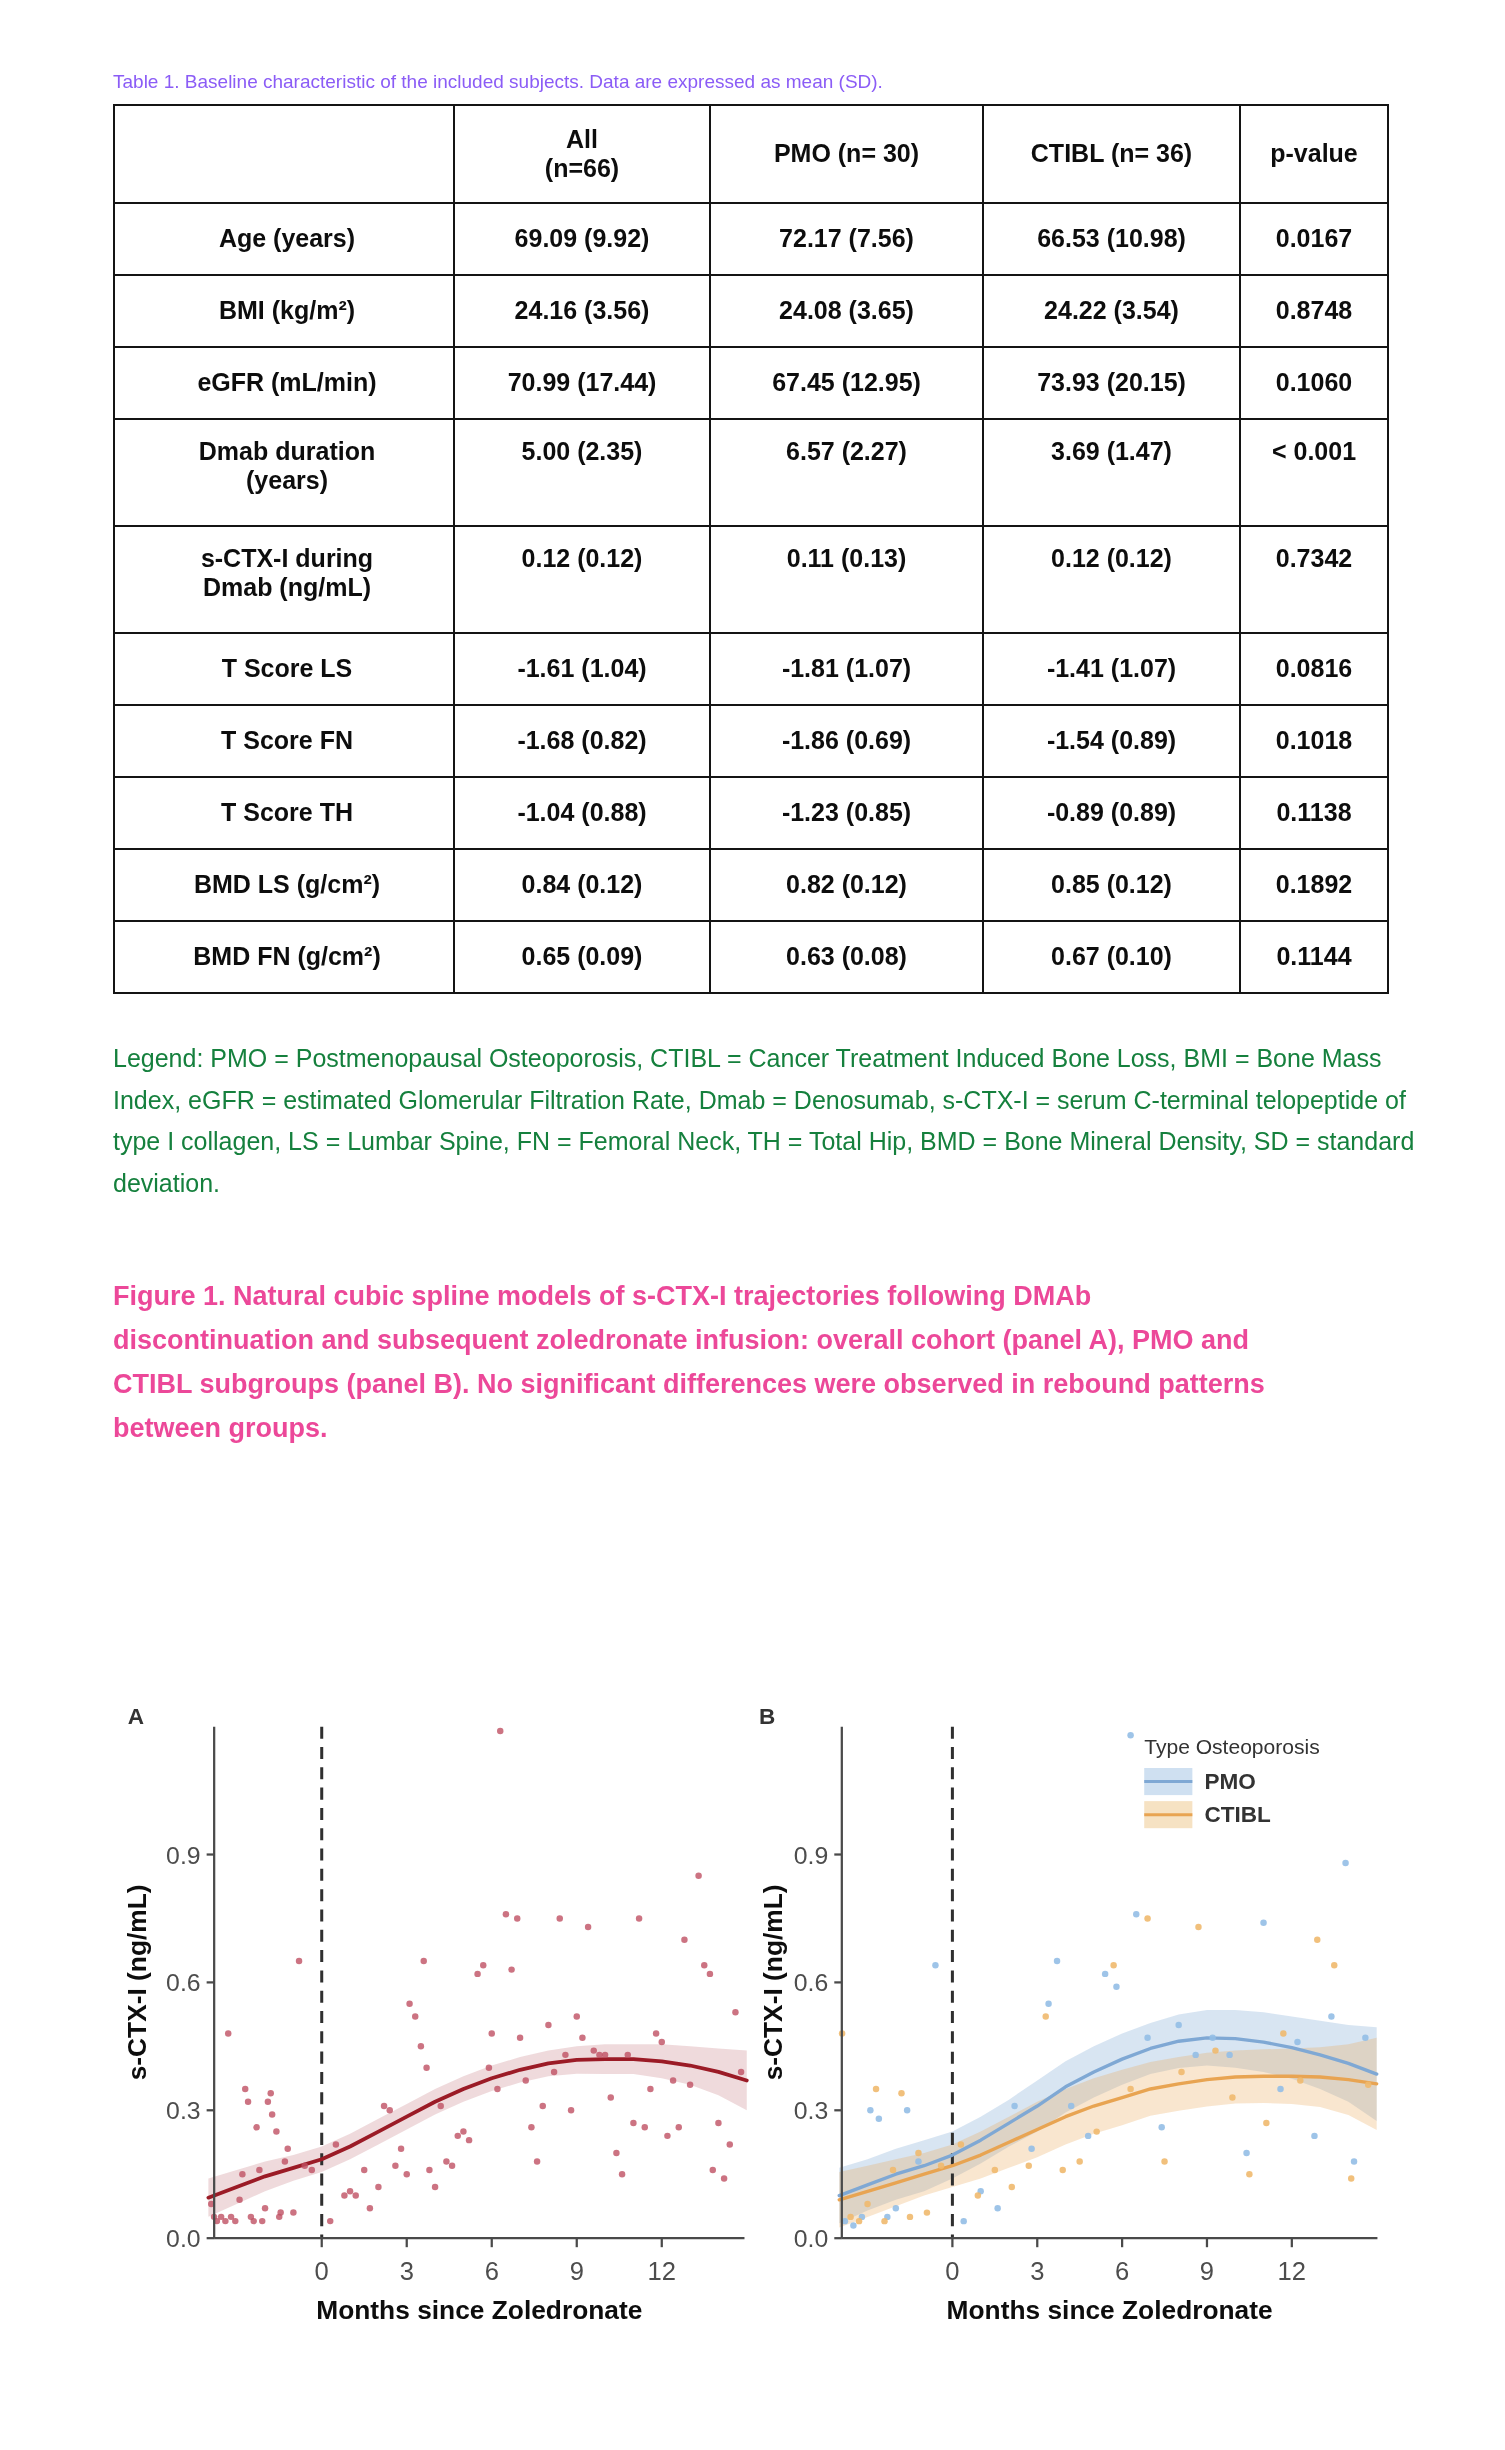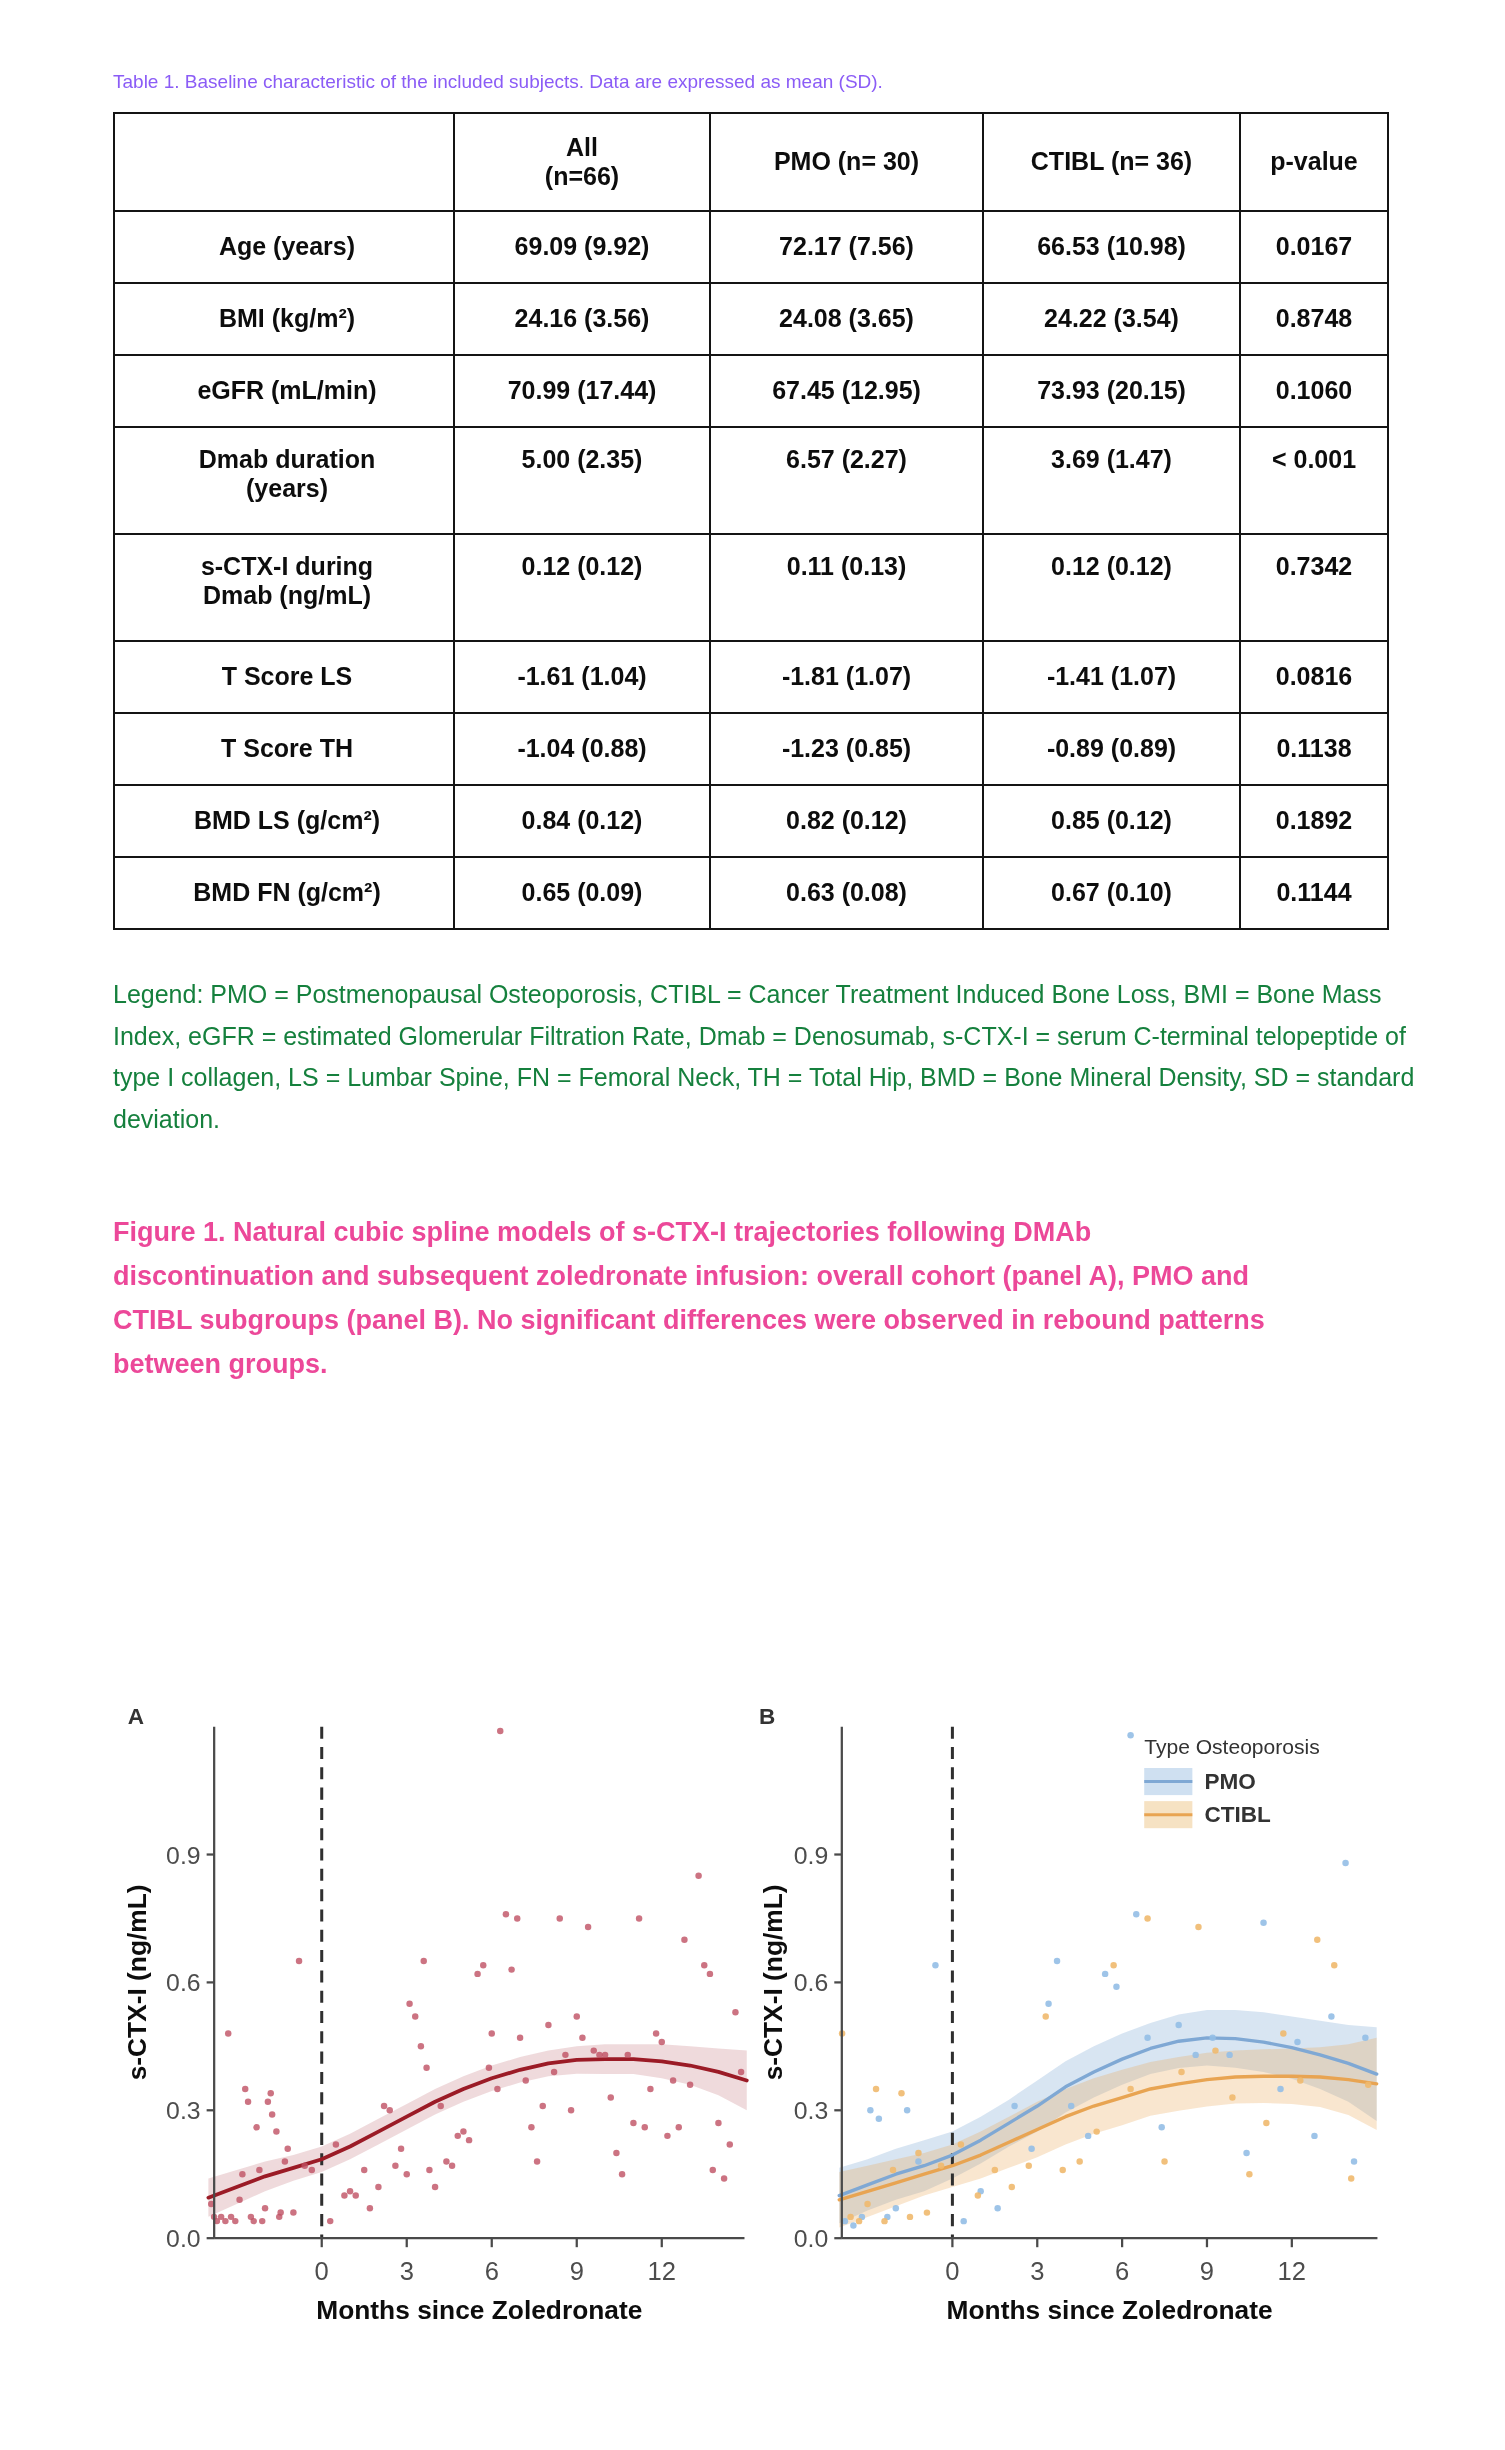--- a/index.html
+++ b/index.html
@@ -1,20 +1,20 @@
 <!DOCTYPE html>
 <html style="font-size:12px"><head>
 <meta charset="utf-8">
 <style>
   html,body{margin:0;padding:0;background:#ffffff;}
   #page{position:relative;width:1505px;height:2450px;background:#ffffff;
         font-family:"Liberation Sans",sans-serif;color:#111;overflow:hidden;}
   .content{position:absolute;left:113px;top:69px;width:1295px;}
   .doc-title{font-size:19px;font-weight:normal;line-height:1.42;width:1310px;color:#8b5cf6;white-space:pre-line;}
-  table.baseline{border-collapse:collapse;margin-top:16px;table-layout:fixed;}
+  table.baseline{border-collapse:collapse;margin-top:8px;table-layout:fixed;}
   table.baseline th,table.baseline td{border:2.3px solid #141414;font-size:25px;font-weight:bold;
         padding:13.5px 9px;color:#0d0d0d;overflow:hidden;}
   table.baseline th{height:69px;text-align:center;vertical-align:middle;white-space:pre-line;}
   table.baseline td.label{text-align:center;padding-left:15px;white-space:pre-line;}
   table.baseline td.val{text-align:center;}
   tr.single{height:72px;}
   tr.single td{vertical-align:middle;}
   tr.tall{height:107px;}
   tr.tall td{vertical-align:top;padding-top:16.6px;}
   .table-legend{margin-top:44px;font-size:25px;font-weight:normal;line-height:1.67;width:1316px;color:#15803d;}
@@ -84,20 +84,27 @@
             <td class="val">0.11 (0.13)</td>
             <td class="val">0.12 (0.12)</td>
             <td class="val">0.7342</td>
           </tr>
           <tr class="single">
             <td class="label">T Score LS</td>
             <td class="val">-1.61 (1.04)</td>
             <td class="val">-1.81 (1.07)</td>
             <td class="val">-1.41 (1.07)</td>
             <td class="val">0.0816</td>
+          </tr>
+          <tr class="single">
+            <td class="label">T Score FN</td>
+            <td class="val">-1.68 (0.82)</td>
+            <td class="val">-1.86 (0.69)</td>
+            <td class="val">-1.54 (0.89)</td>
+            <td class="val">0.1018</td>
           </tr>
           <tr class="single">
             <td class="label">T Score TH</td>
             <td class="val">-1.04 (0.88)</td>
             <td class="val">-1.23 (0.85)</td>
             <td class="val">-0.89 (0.89)</td>
             <td class="val">0.1138</td>
           </tr>
           <tr class="single">
             <td class="label">BMD LS (g/cm²)</td>

